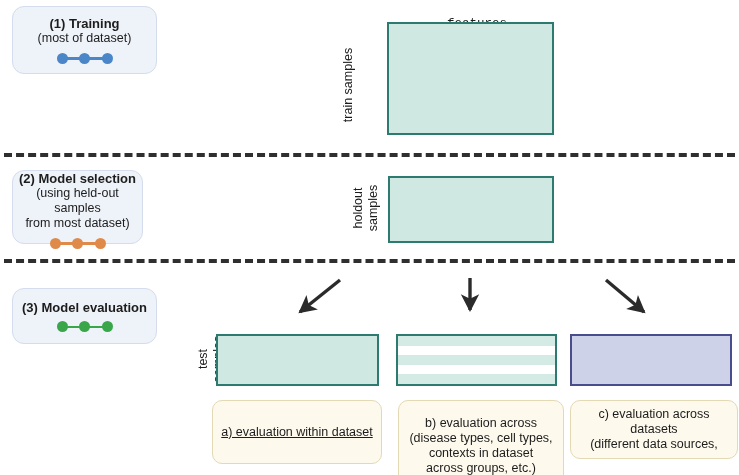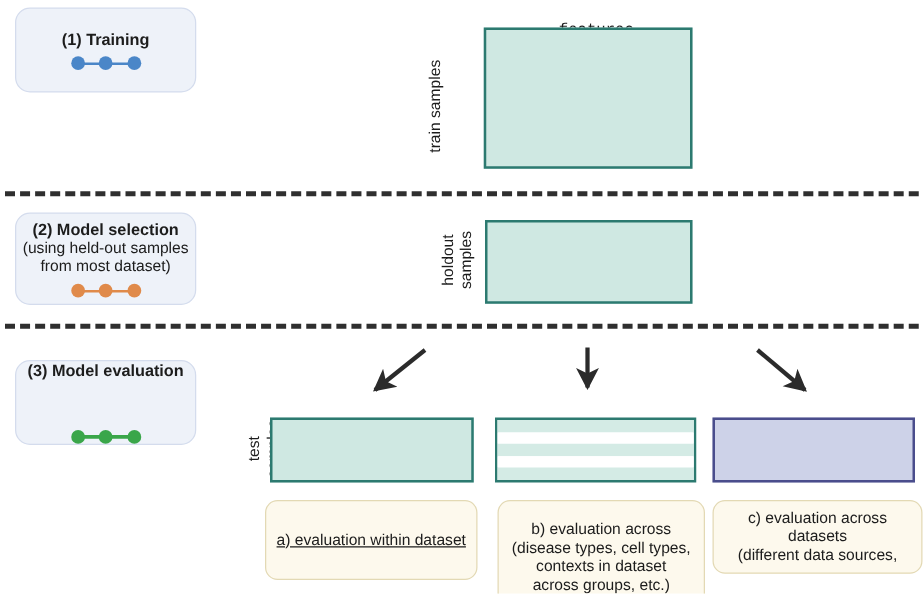--- a/index.html
+++ b/index.html
@@ -127,39 +127,40 @@
 
   svg.arrow { overflow: visible; }
 </style>
 </head>
 <body>
 
 <div id="canvas">
 
   <div class="abs stage-box" style="left:12px; top:6px; width:145px; height:68px;">
     <div class="stage-title">(1) Training</div>
+    <div class="stage-sub">(most of dataset)</div>
     <div class="dots">
       <div class="bar" style="background:#4a86c8;"></div>
       <div class="dot d1" style="background:#4a86c8;"></div>
       <div class="dot d2" style="background:#4a86c8;"></div>
       <div class="dot d3" style="background:#4a86c8;"></div>
     </div>
   </div>
 
   <div class="abs axis-label" style="left:447px; top:17px;font-family:Liberation Mono, monospace;">features</div>
 
   <div class="abs" style="left:326px; top:35px; width:100px; height:100px;">
     <div class="axis-label vert" style="position:absolute; left:-28px; top:43px; width:100px;">train samples</div>
   </div>
 
   <div class="abs matrix" style="left:387px; top:22px; width:167px; height:113px;"></div>
 
   <div class="abs divider" style="left:4px; top:153px; width:731px;"></div>
 
-  <div class="abs stage-box" style="left:12px; top:170px; width:145px; height:74px;">
+  <div class="abs stage-box" style="left:12px; top:170px; width:131px; height:74px;">
     <div class="stage-title">(2) Model selection</div>
     <div class="stage-sub">(using held-out samples</div>
     <div class="stage-sub">from most dataset)</div>
     <div class="dots">
       <div class="bar" style="background:#e08a4a;"></div>
       <div class="dot d1" style="background:#e08a4a;"></div>
       <div class="dot d2" style="background:#e08a4a;"></div>
       <div class="dot d3" style="background:#e08a4a;"></div>
     </div>
   </div>
@@ -170,21 +171,21 @@
     </div>
     <div style="position:absolute; left:10px; top:24px; width:66px; transform:rotate(-90deg); transform-origin:center center; text-align:center;">
       <span class="axis-label" style="display:block;">samples</span>
     </div>
   </div>
 
   <div class="abs matrix" style="left:388px; top:176px; width:166px; height:67px;"></div>
 
   <div class="abs divider" style="left:4px; top:259px; width:731px;"></div>
 
-  <div class="abs stage-box" style="left:12px; top:288px; width:145px; height:68px;justify-content:space-between;">
+  <div class="abs stage-box" style="left:12px; top:288px; width:145px; height:56px;">
     <div class="stage-title">(3) Model evaluation</div>
     <div class="dots">
       <div class="bar" style="background:#3aa64a;"></div>
       <div class="dot d1" style="background:#3aa64a;"></div>
       <div class="dot d2" style="background:#3aa64a;"></div>
       <div class="dot d3" style="background:#3aa64a;"></div>
     </div>
   </div>
 
   <svg class="abs arrow" style="left:290px; top:276px;" width="60" height="46" viewBox="0 0 60 46">

